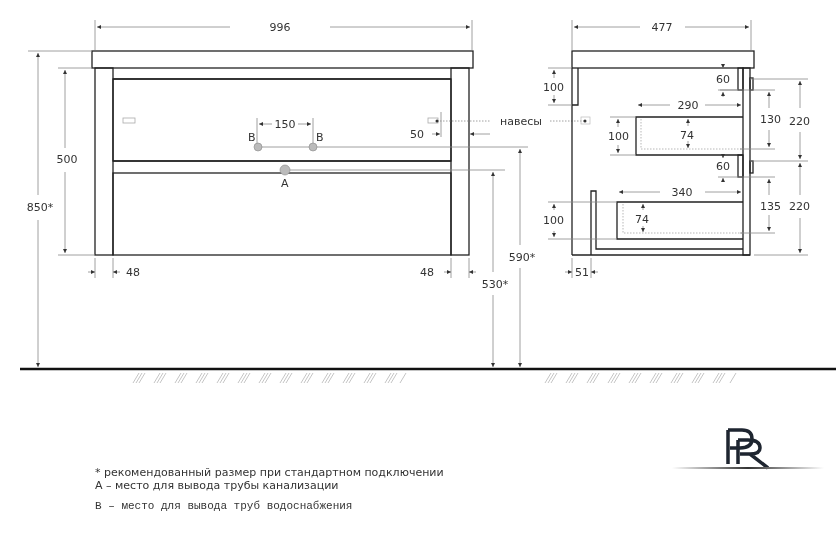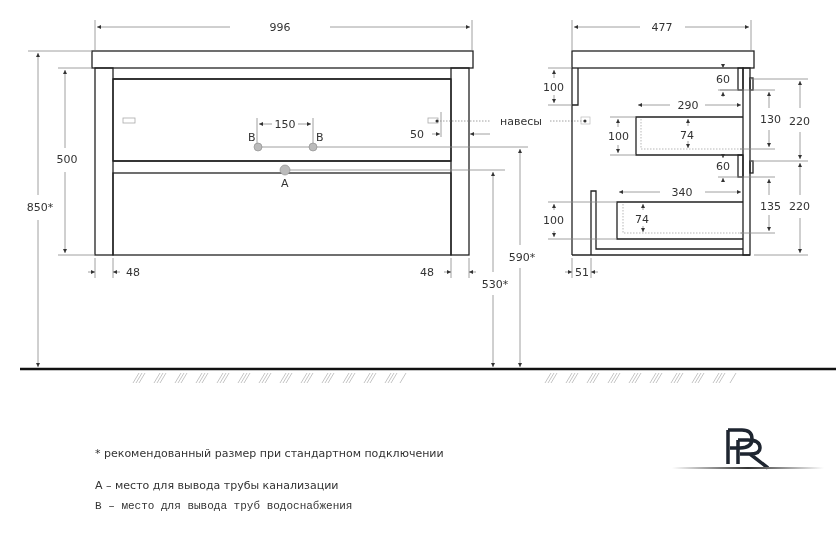--- a/index.html
+++ b/index.html
@@ -203,21 +203,21 @@
   <text class="dim" x="789" y="210">220</text>
   <text class="dim" x="575" y="276">51</text>
 
   <line x1="20" y1="369" x2="836" y2="369" stroke="#111" stroke-width="2.5"></line>
   <g stroke="#aaa" stroke-width="0.7">
     <path d="M133,383 l6,-10 M136,383 l6,-10 M139,383 l6,-10 M154,383 l6,-10 M157,383 l6,-10 M160,383 l6,-10 M175,383 l6,-10 M178,383 l6,-10 M181,383 l6,-10 M196,383 l6,-10 M199,383 l6,-10 M202,383 l6,-10 M217,383 l6,-10 M220,383 l6,-10 M223,383 l6,-10 M238,383 l6,-10 M241,383 l6,-10 M244,383 l6,-10 M259,383 l6,-10 M262,383 l6,-10 M265,383 l6,-10 M280,383 l6,-10 M283,383 l6,-10 M286,383 l6,-10 M301,383 l6,-10 M304,383 l6,-10 M307,383 l6,-10 M322,383 l6,-10 M325,383 l6,-10 M328,383 l6,-10 M343,383 l6,-10 M346,383 l6,-10 M349,383 l6,-10 M364,383 l6,-10 M367,383 l6,-10 M370,383 l6,-10 M385,383 l6,-10 M388,383 l6,-10 M391,383 l6,-10 M400,383 l6,-10"></path>
     <path d="M545,383 l6,-10 M548,383 l6,-10 M551,383 l6,-10 M566,383 l6,-10 M569,383 l6,-10 M572,383 l6,-10 M587,383 l6,-10 M590,383 l6,-10 M593,383 l6,-10 M608,383 l6,-10 M611,383 l6,-10 M614,383 l6,-10 M629,383 l6,-10 M632,383 l6,-10 M635,383 l6,-10 M650,383 l6,-10 M653,383 l6,-10 M656,383 l6,-10 M671,383 l6,-10 M674,383 l6,-10 M677,383 l6,-10 M692,383 l6,-10 M695,383 l6,-10 M698,383 l6,-10 M713,383 l6,-10 M716,383 l6,-10 M719,383 l6,-10 M730,383 l6,-10"></path>
   </g>
 </svg>
 
-<div class="note" style="top:447px;">* рекомендованный размер при стандартном подключении</div>
+<div class="note" style="top:466px;">* рекомендованный размер при стандартном подключении</div>
 <div class="note" style="top:479px;">А – место для вывода трубы канализации</div>
 <div class="note" style="top:500px;font-family:Liberation Mono, monospace;">В – место для вывода труб водоснабжения</div>
 
 <svg class="logo" width="160" height="60" viewBox="0 0 160 60">
   <defs>
     <linearGradient id="lg" x1="0" x2="1" y1="0" y2="0">
       <stop offset="0" stop-color="#fff"></stop>
       <stop offset="0.5" stop-color="#333"></stop>
       <stop offset="1" stop-color="#fff"></stop>
     </linearGradient>

